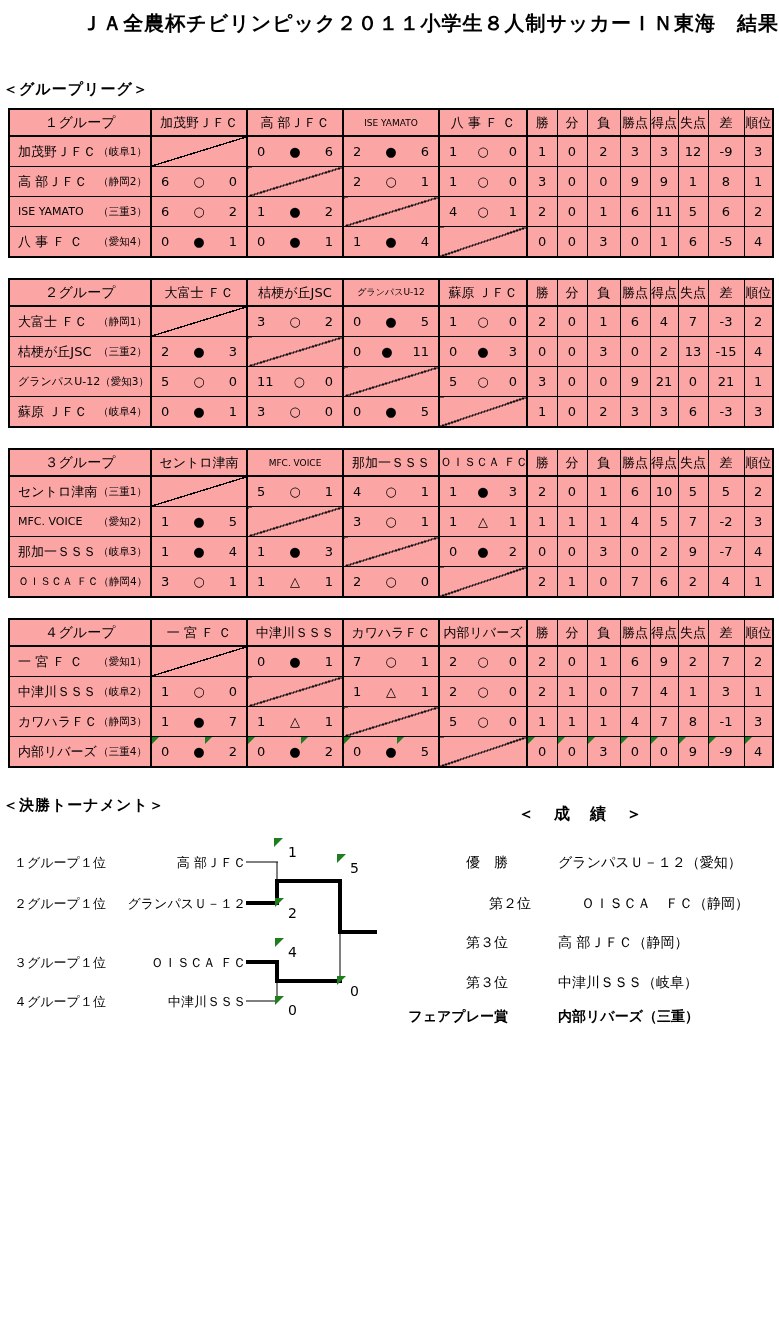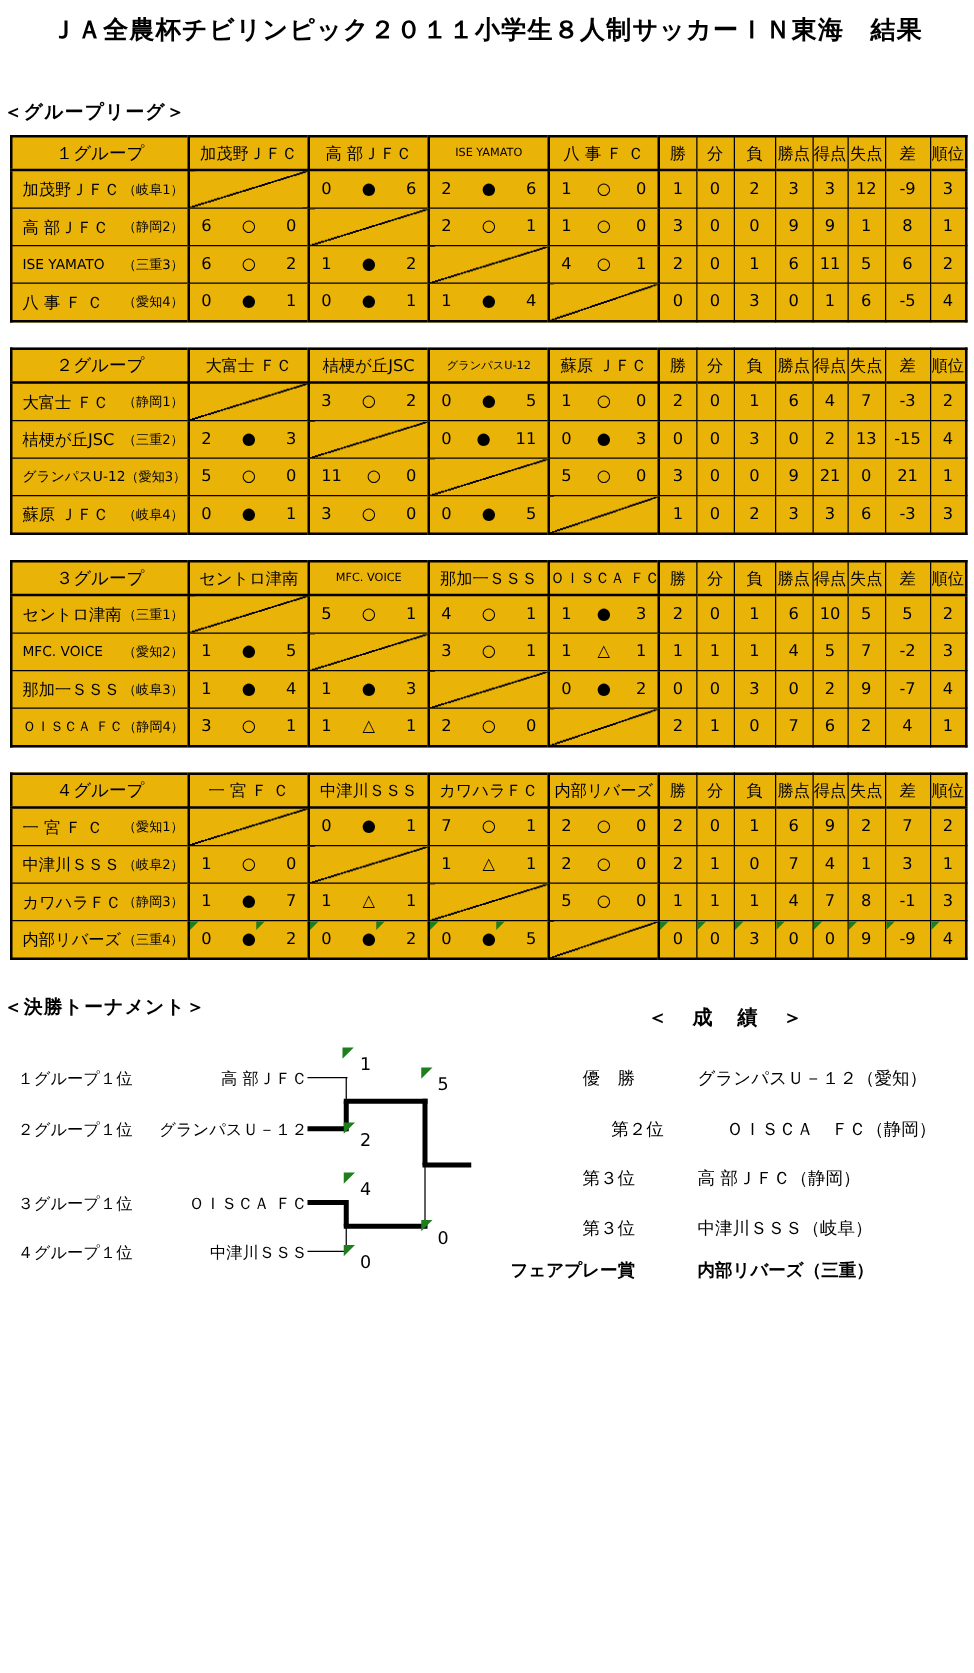--- a/index.html
+++ b/index.html
@@ -1,29 +1,29 @@
 <!DOCTYPE html>
 <html style="--flag: #1e7e1e;"><head>
 <meta charset="utf-8">
 <style>
   html,body{margin:0;padding:0;background:#fff;}
   #page{position:relative;width:779px;height:1338px;background:#ffffff;
         font-family:"DejaVu Sans",sans-serif;color:#000;overflow:hidden;}
 
   
-  .title{position:absolute;top:10px;left:0;width:100%;text-align:center;
+  .title{position:absolute;top:10px;left:0;width:100%;text-align:right;
          font-size:20px;font-weight:bold;letter-spacing:1px;}
   .subtitle{position:absolute;top:51px;left:0;width:100%;text-align:center;font-size:13px;}
   .sec-heading{position:absolute;left:3px;font-size:15px;font-weight:bold;letter-spacing:1px;}
   #sec-group{top:80px;}
   #sec-tournament{top:796px;}
 
   
   .grp{position:absolute;left:8px;width:764px;border-collapse:collapse;
-       table-layout:fixed;background:#eab308;border:2px solid #000;}
+       table-layout:fixed;background:#fca5a5;border:2px solid #000;}
   .grp th,.grp td{border:1px solid #000;padding:0;overflow:hidden;white-space:nowrap;}
   .grp th{height:25px;border-bottom:2px solid #000;font-weight:normal;
           font-size:13px;text-align:center;}
   .grp td{height:29px;}
   .grp th.h-name{font-size:14px;}
   .grp th.small{font-size:9px;}
   .grp th.mid{font-size:12px;}
   .grp .v2{border-right:2px solid #000;}
   td.team .trow{display:flex;justify-content:space-between;align-items:center;
                 padding:0 3px 0 8px;font-size:13px;height:100%;}

